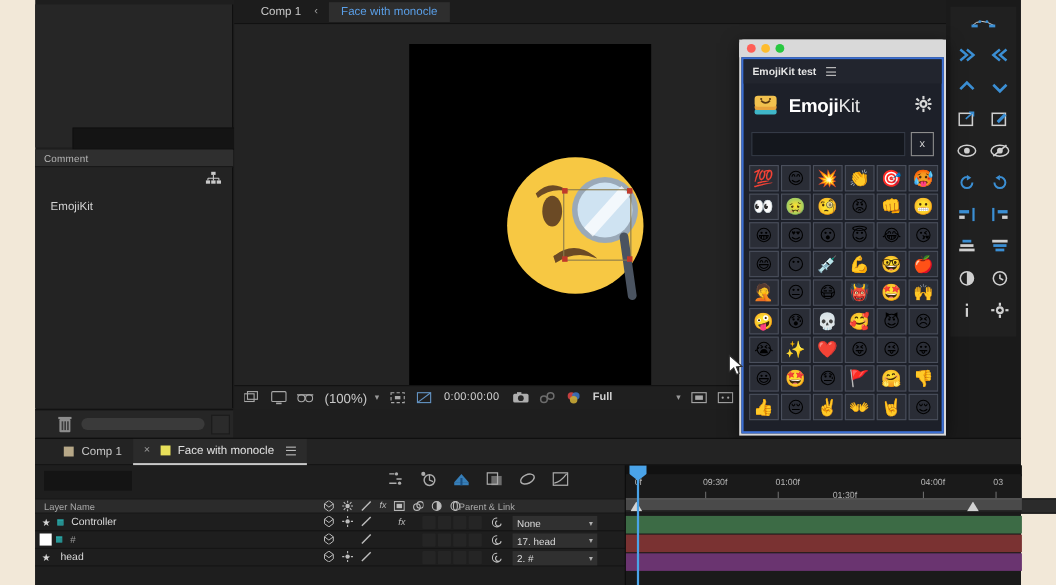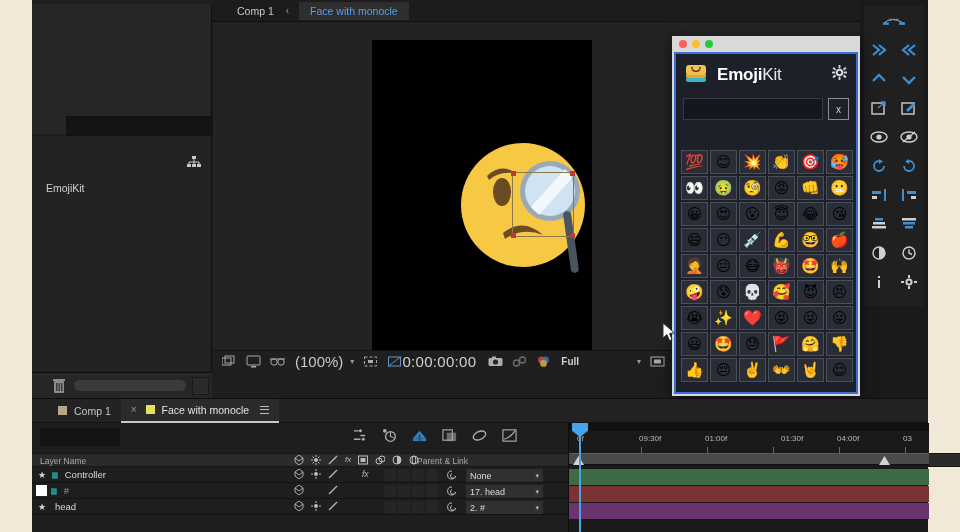--- a/index.html
+++ b/index.html
@@ -104,24 +104,24 @@
   .sel-box .anc { position:absolute; width:5px;height:5px; background:#c0392b; }
 
   
   .comp-toolbar {
     position:absolute; left:0; top:350px; width:647px; height:22px;
     background:#1f1f1f; display:flex; align-items:center;
     border-top:1px solid #121212;
     font-size:10px; color:#c2c2c2;
   }
   .comp-toolbar .ic { margin-left:9px; width:15px; height:13px; opacity:.85;}
-  .zoom-val { margin-left:10px; font-size:15px; color:#c8c8c8; }
+  .zoom-val { margin-left:10px; font-size:12px; color:#c8c8c8; }
   .mini-chev { margin-left:7px; font-size:8px; color:#9a9a9a; }
   .tc-val {
-    font-size:15px; color:#d0d0d0; letter-spacing:.3px;
+    margin-left:11px; font-size:10px; color:#d0d0d0; letter-spacing:.3px;
   }
   .full-val { margin-left:10px; font-size:10px; color:#d0d0d0;font-weight:bold; }
   .active-cam { margin-left:9px; font-size:10px; color:#d0d0d0; }
 
   
   .right-rail {
     position:absolute; left:860px; top:0px; width:68px; height:532px;
     background:#1a1a1a;
   }
   .rail-inner {
@@ -309,20 +309,23 @@
 
 <div id="root">
 
   <div class="ae-window"></div>
 
   <div class="project-panel">
     <div class="project-search" title=""></div>
   </div>
 
   <div class="comment-panel">
+    <div class="comment-head">
+      <span>Comment</span>
+    </div>
     <svg class="hierarchy-icon" viewBox="0 0 14 12">
       <rect x="5" y="0" width="4" height="3" fill="#c9c9c9"></rect>
       <rect x="0" y="8" width="4" height="3" fill="#c9c9c9"></rect>
       <rect x="5" y="8" width="4" height="3" fill="#c9c9c9"></rect>
       <rect x="10" y="8" width="4" height="3" fill="#c9c9c9"></rect>
       <path d="M7 3 V6 M2 6 H12 M2 6 V8 M7 6 V8 M12 6 V8" stroke="#c9c9c9" stroke-width="1" fill="none"></path>
     </svg>
     <div class="comment-item">EmojiKit</div>
   </div>
 
@@ -572,20 +575,28 @@
   </div>
 
   <div class="ek-window">
     <div class="ek-titlebar">
       <div class="dot r"></div>
       <div class="dot y"></div>
       <div class="dot g"></div>
     </div>
 
     <div class="ek-body">
+      <div class="ek-tabstrip">
+        <div class="ek-tab-label">EmojiKit test</div>
+        <div class="ek-hamburger">
+          <i></i>
+            <i></i>
+            <i></i>
+        </div>
+      </div>
 
       <div class="ek-brandrow">
         <svg class="ek-logo" viewBox="0 0 24 24">
           <rect x="2" y="14" width="20" height="5" rx="2" fill="#3fb6c8"></rect>
           <rect x="2" y="10" width="20" height="5" rx="2" fill="#e8a33d"></rect>
           <rect x="2" y="2" width="20" height="10" rx="3" fill="#f2c14e"></rect>
           <path d="M8 6.5 q4 4 8 0" stroke="#5a3a12" stroke-width="1.6" fill="none"></path>
           <circle cx="8" cy="5" r="1" fill="#5a3a12"></circle>
           <circle cx="16" cy="5" r="1" fill="#5a3a12"></circle>
         </svg>
@@ -858,21 +869,21 @@
       </div>
 
     <div class="tl-graph">
       <div class="endcap"></div>
       <div class="ruler" id="ruler">
           <div class="tick" style="left: 8px;">0f</div>
           <div class="tick" style="left: 70px;">09:30f</div>
           <div class="mk" style="left: 72px;"></div>
           <div class="tick" style="left: 136px;">01:00f</div>
           <div class="mk" style="left: 138px;"></div>
-          <div class="tick" style="left: 212px;">01:30f</div>
+          <div class="tick" style="left: 188px; margin-top: 12px;">01:30f</div>
           <div class="mk" style="left: 204px;"></div>
           <div class="tick" style="left: 268px;">04:00f</div>
           <div class="mk" style="left: 270px;"></div>
           <div class="tick" style="left: 334px;">03</div>
           <div class="mk" style="left: 336px;"></div>
         </div>
       <div class="workbar">
         <div class="wb-handle" style="left:4px"></div>
         <div class="wb-handle" style="left:310px"></div>
       </div>

